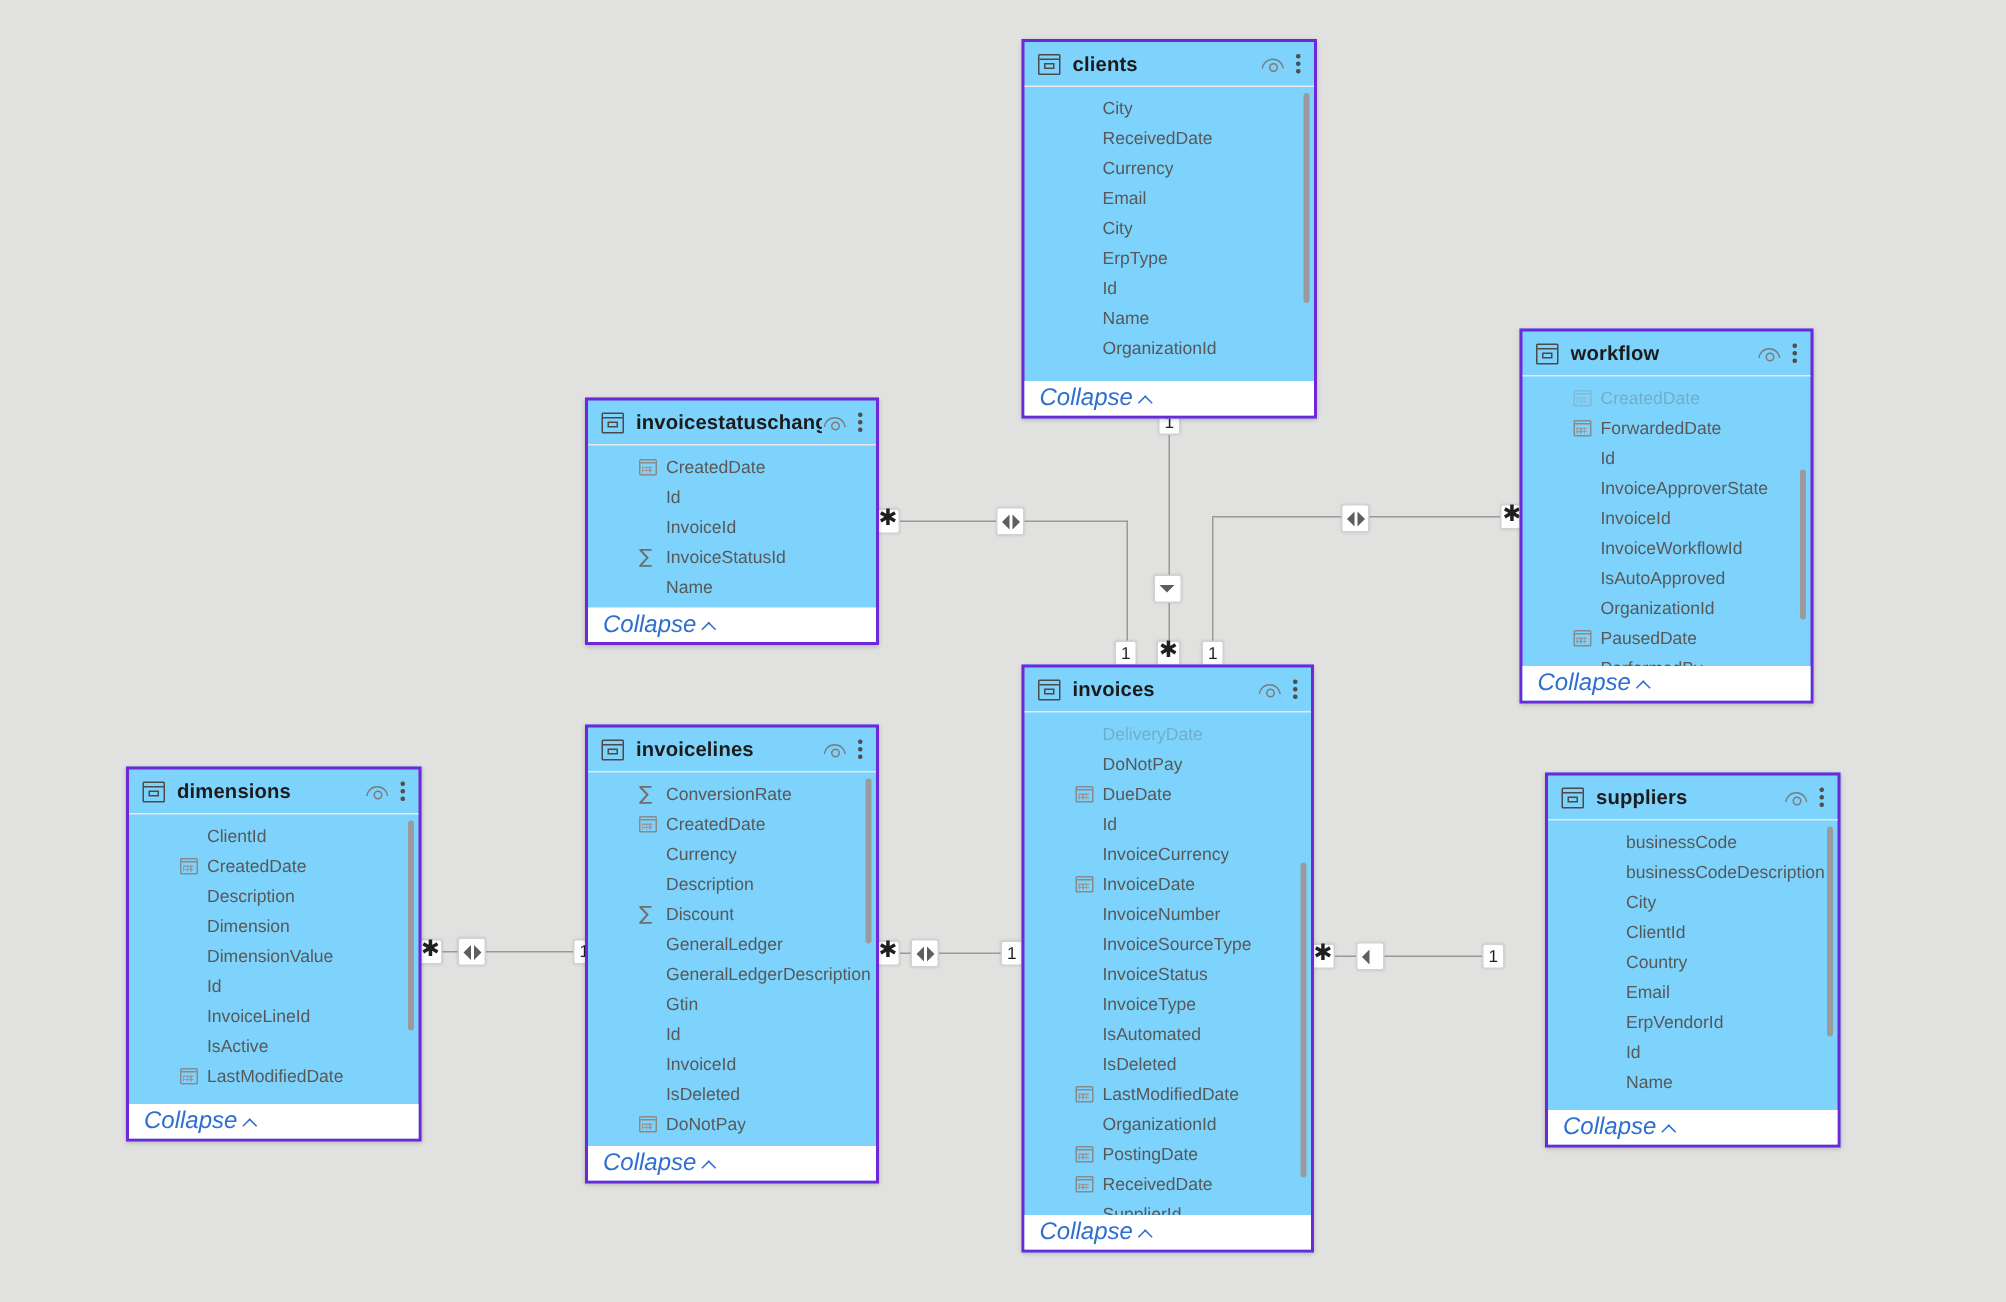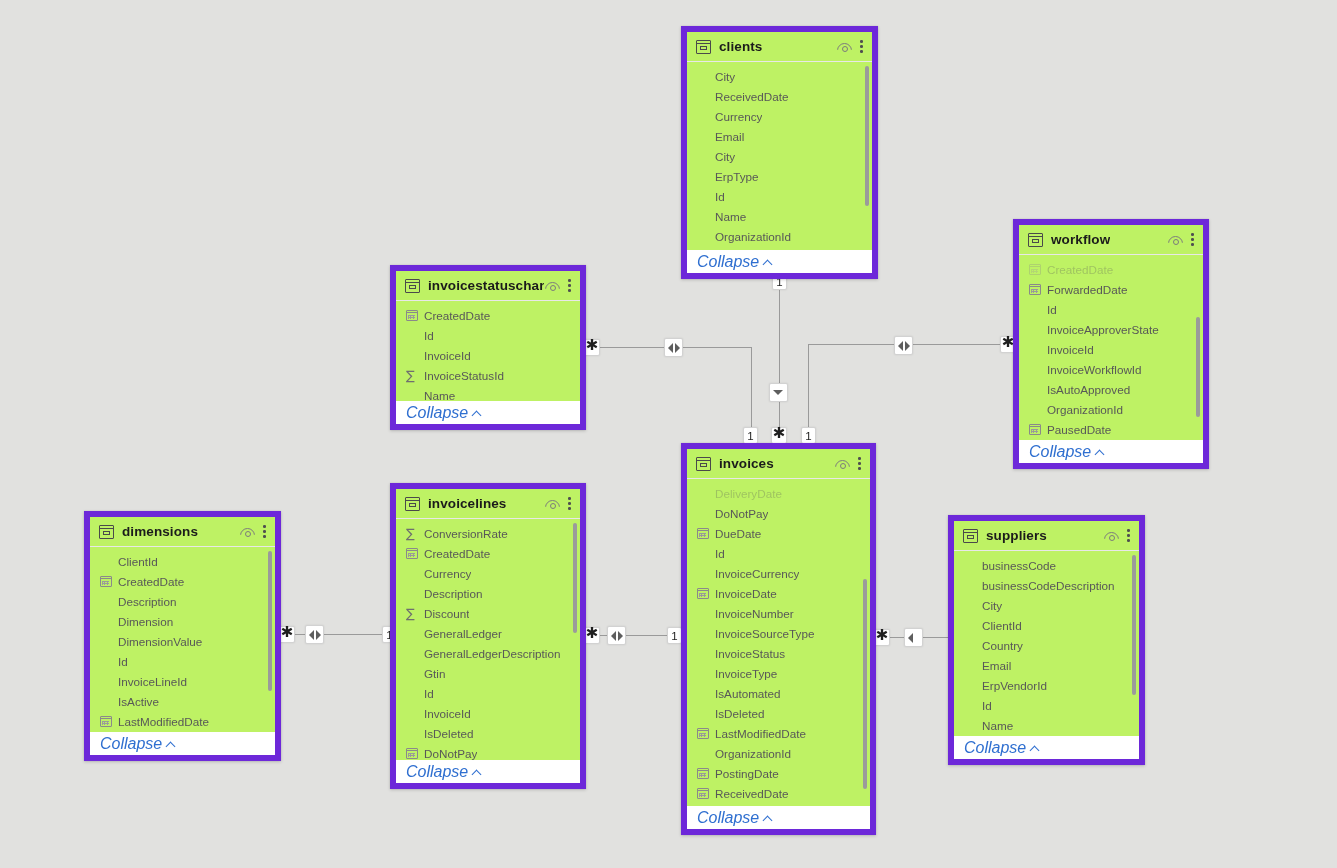--- a/index.html
+++ b/index.html
@@ -6,22 +6,22 @@
     margin: 0; padding: 0;
     width: 1337px; height: 868px;
     background: #e1e1df;
     font-family: "Liberation Sans", sans-serif;
     overflow: hidden;
   }
   #canvas { position: relative; width: 1337px; height: 868px; }
 
   .table-card {
     position: absolute;
-    background: #bef264;
-    border: 6px solid #6d28d9;
+    background: #7dd3fc;
+    border: 2px solid #6d28d9;
     box-shadow: 0 1px 3px rgba(0,0,0,0.18), 0 0 1px rgba(0,0,0,0.12);
     display: flex; flex-direction: column;
     box-sizing: border-box;
     z-index: 5;
   }
   .card-header {
     display: flex; align-items: center;
     height: 30px; padding: 0 8px 0 9px;
     border-bottom: 1px solid #e8e8e8;
     box-sizing: border-box;
@@ -70,21 +70,21 @@
   .dots-icon i {
     position: absolute; left: 0; width: 2.6px; height: 2.6px;
     border-radius: 50%; background: #4f4f4f; display: block;
   }
   .dots-icon i:nth-child(1) { top: 1px; }
   .dots-icon i:nth-child(2) { top: 6px; }
   .dots-icon i:nth-child(3) { top: 11px; }
 
   .fields-wrap {
     position: relative; flex: 1 1 auto;
-    overflow: hidden; padding-top: 4px;
+    overflow: hidden; padding-top: 4px; margin-left: 24px;
   }
   .fields { position: relative; }
   .field-row {
     display: flex; align-items: center;
     height: 20px; padding-left: 10px;
     font-size: 11.7px; color: #585858;
     white-space: nowrap;
   }
   .f-icon { width: 18px; flex: 0 0 auto; display: flex; align-items: center; }
   .cal {
@@ -615,21 +615,21 @@
           </div>
           <div class="scrollbar" style="top: 4px; height: 140px;"></div>
         </div>
         <div class="card-footer">
           <span class="collapse-link">
             <span>Collapse</span>
             <span class="chev-up"></span>
           </span>
         </div>
       </div>
-      <div class="table-card" style="left: 948px; top: 515px; width: 197px; height: 250px;">
+      <div class="table-card" style="left: 1030px; top: 515px; width: 197px; height: 250px;">
         <div class="card-header">
           <span class="tbl-icon"></span>
           <span class="card-title">suppliers</span>
           <span class="hdr-spacer"></span>
           <span class="eye-icon"></span>
           <span class="dots-icon">
             <i></i>
             <i></i>
             <i></i>
           </span>

